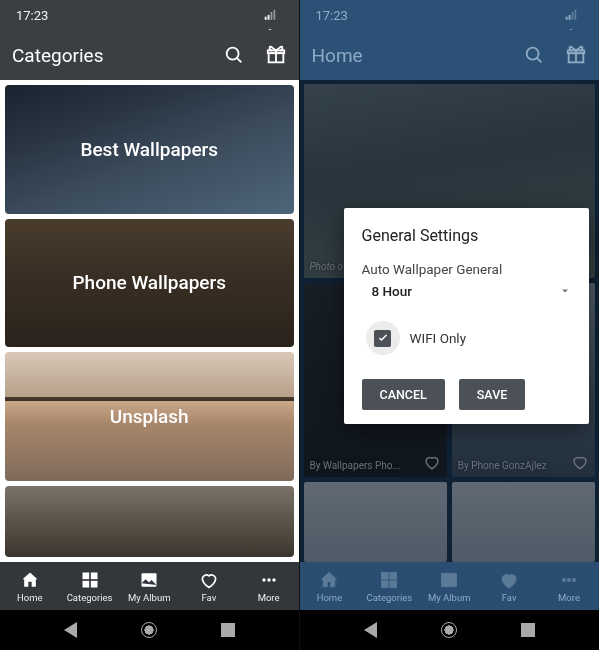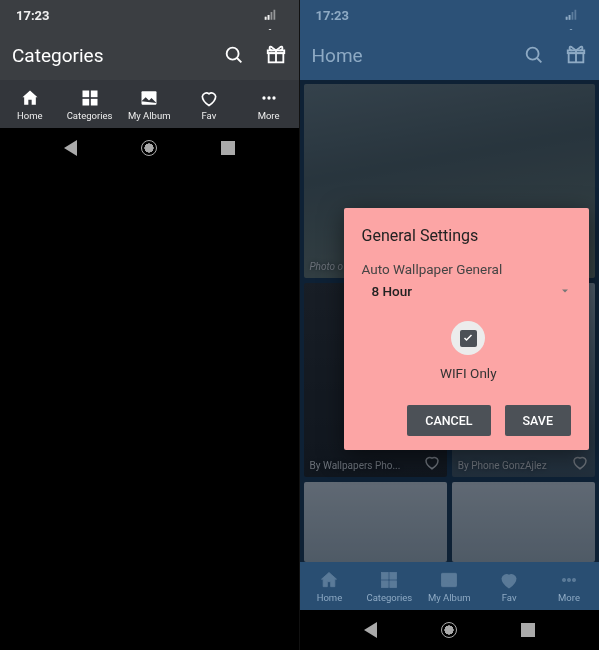--- a/index.html
+++ b/index.html
@@ -23,21 +23,21 @@
 
   
   .status-bar {
     height: 30px;
     display: flex;
     align-items: center;
     justify-content: space-between;
     padding: 0 16px;
     color: #f0f0f0;
     font-size: 13px;
-    font-weight: 700;
+    font-weight: 400;
   }
   .status-right { display: flex; align-items: center; gap: 6px; flex-direction: column; }
   .status-right svg { width: 14px; height: 14px; }
 
   
   .app-bar {
     height: 50px;
     display: flex;
     align-items: center;
     justify-content: space-between;
@@ -133,21 +133,21 @@
 
   
   .scrim {
     position: absolute; inset: 0;
     background: rgba(10,20,35,.55);
   }
 
   
   .dialog {
     position: absolute;
-    background: #fca5a5;
+    background: #ffffff;
     left: 44px; right: 10px;
     top: 128px;
     padding: 18px 18px 14px 18px;
     border-radius: 2px;
     box-shadow: 0 6px 24px rgba(0,0,0,.5);
     color: #333;
     font-size: 13.5px;
   }
   .dialog-title { font-size: 16px; font-weight: 400; color: #222; margin-bottom: 16px; }
   .dlg-label { color: #444; margin-top: 4px; }
@@ -155,35 +155,34 @@
     display: flex; justify-content: space-between; align-items: center;
     padding: 6px 0 6px 10px;
     font-weight: 500; color: #222;
     margin-bottom: 12px;
   }
   .dlg-select svg { width: 12px; height: 12px; fill: #777; }
   .check-row {
     display: flex; align-items: center; gap: 10px;
     padding: 4px 0 4px 4px;
     margin-top: 2px;
-    flex-direction: column;
   }
   .check-hl {
     width: 34px; height: 34px; border-radius: 50%;
     background: #ececec;
     display: flex; align-items: center; justify-content: center;
   }
   .checkbox {
     width: 17px; height: 17px;
     background: #4c5157;
     border-radius: 2px;
     display: flex; align-items: center; justify-content: center;
   }
   .checkbox svg { width: 12px; height: 12px; }
-  .dlg-actions { display: flex; gap: 14px; justify-content: flex-end; margin-top: 20px; }
+  .dlg-actions { display: flex; gap: 14px; margin-top: 20px; }
   .dlg-btn {
     background: #4c5157;
     color: #fff;
     font-size: 12.5px;
     font-weight: 500;
     padding: 8px 18px;
     border-radius: 2px;
   }
 
   
@@ -260,20 +259,39 @@
           <path d="M20 20l-5-5"></path>
         </svg>
       <svg viewBox="0 0 24 24" fill="none" stroke="#fff" stroke-width="2">
           <rect x="4" y="10" width="16" height="10"></rect>
           <rect x="3" y="7" width="18" height="3"></rect>
           <path d="M12 7v13M8 7c-2 0-3-1-3-2.5S6 2 8 4l4 3M16 7c2 0 3-1 3-2.5S18 2 16 4l-4 3"></path>
         </svg>
     </div>
   </div>
 
+  <div class="content">
+    <div class="categories-list">
+      <div class="cat-card">
+        <div class="bg bg-city"></div>
+        <span>Best Wallpapers</span>
+      </div>
+      <div class="cat-card">
+        <div class="bg bg-phone"></div>
+        <span>Phone Wallpapers</span>
+      </div>
+      <div class="cat-card">
+        <div class="bg bg-unsplash"></div>
+        <span>Unsplash</span>
+      </div>
+      <div class="cat-card last">
+        <div class="bg bg-street"></div>
+      </div>
+    </div>
+  </div>
 
   <div class="bottom-nav">
     <div class="nav-item">
       <svg viewBox="0 0 24 24" fill="#fff">
           <path d="M12 3l9 8h-2v9h-5v-6h-4v6H5v-9H3l9-8z"></path>
         </svg>
       <span>Home</span>
     </div>
     <div class="nav-item">
       <svg viewBox="0 0 24 24" fill="#fff">

